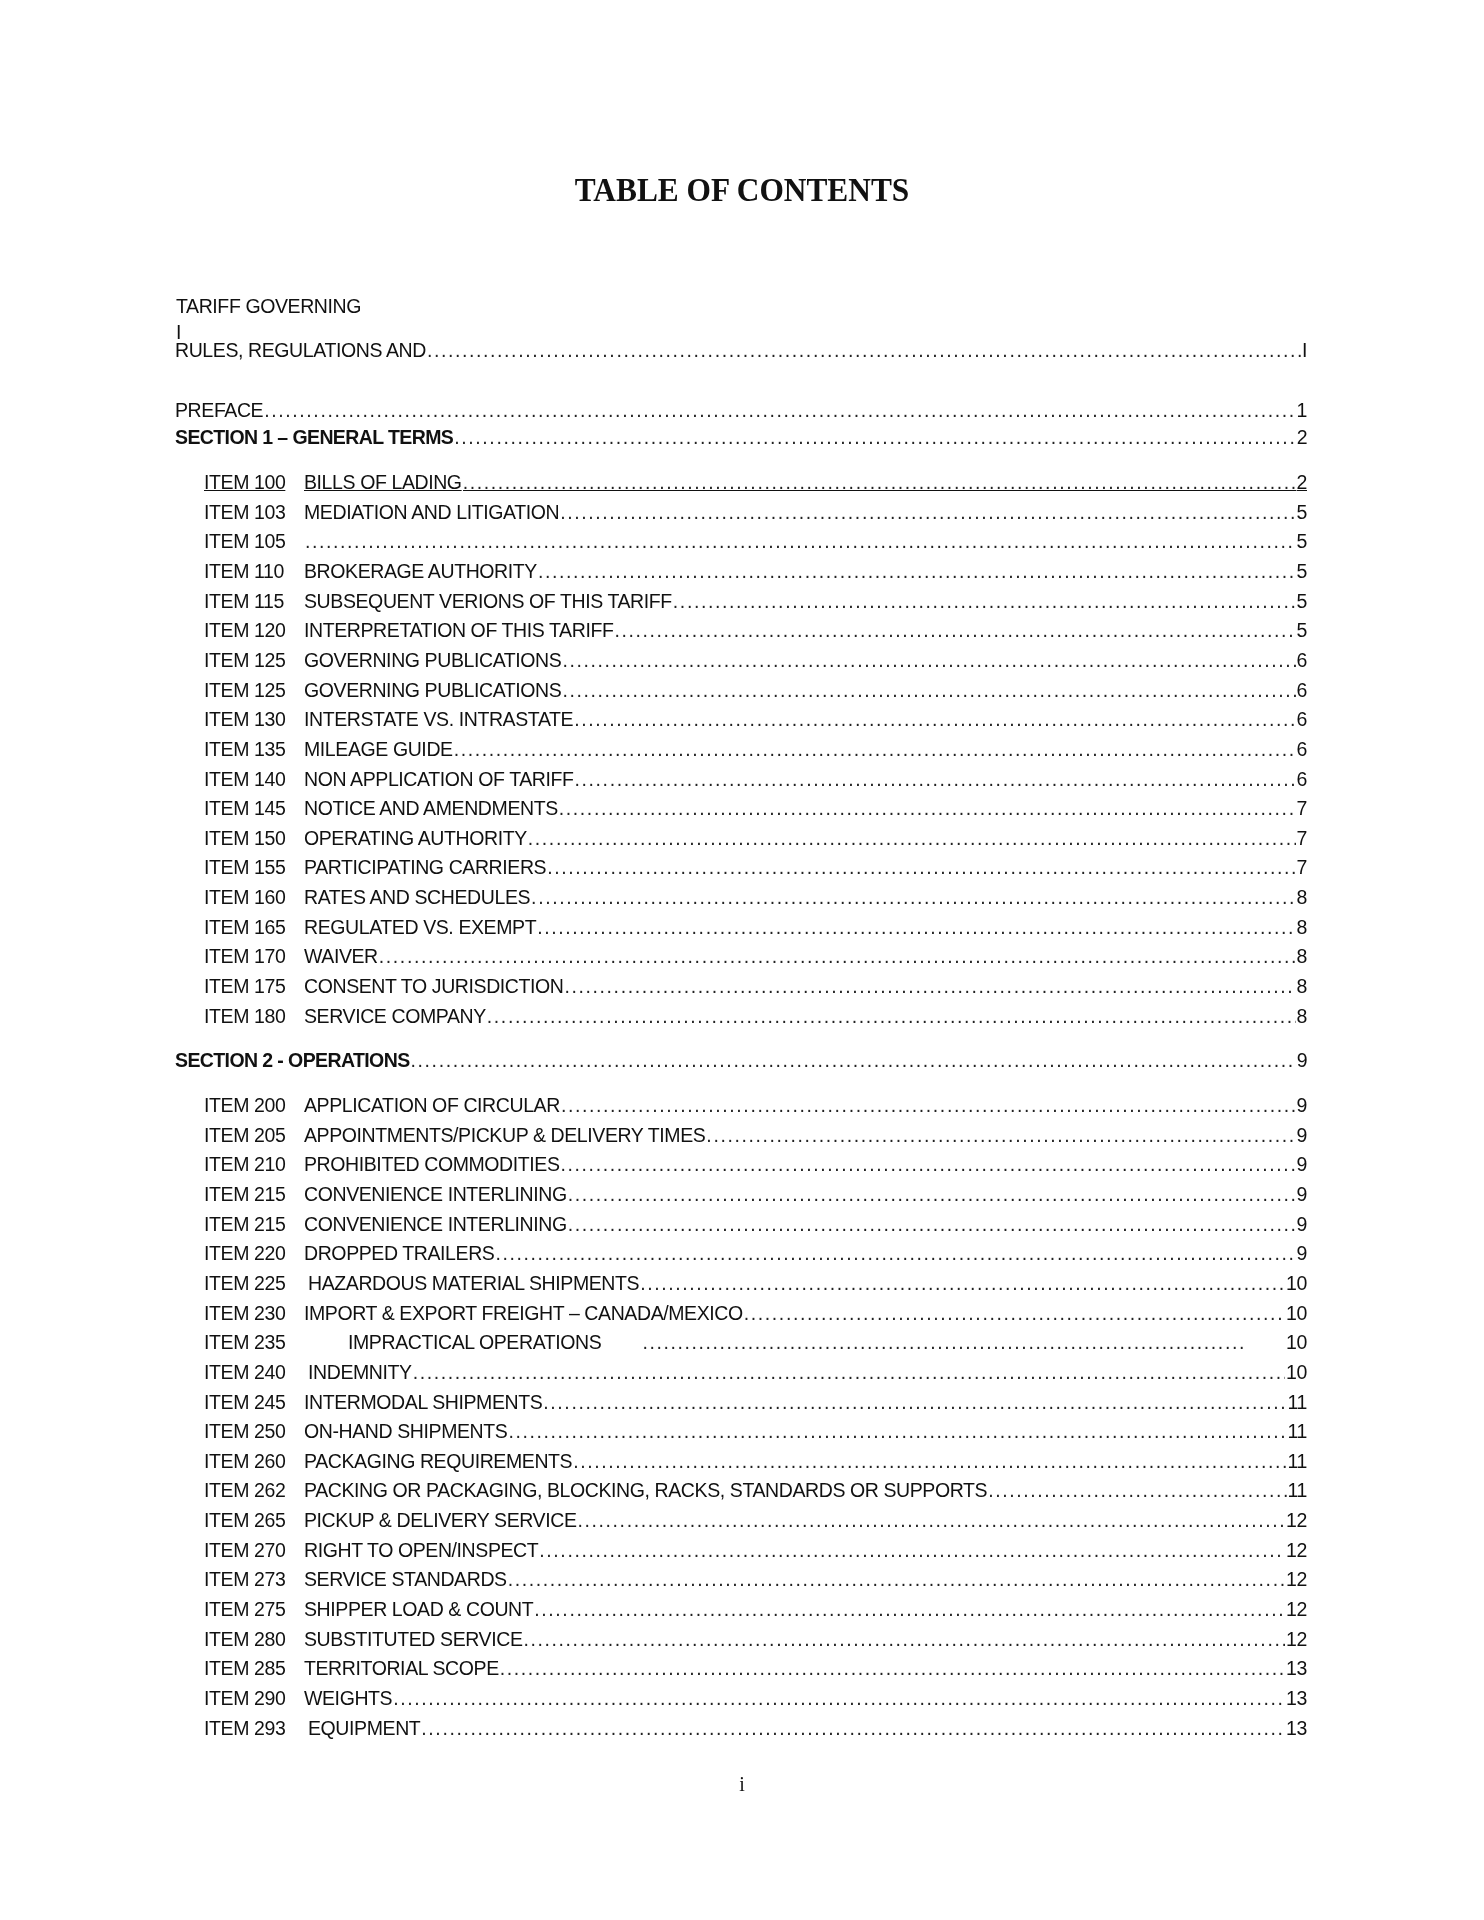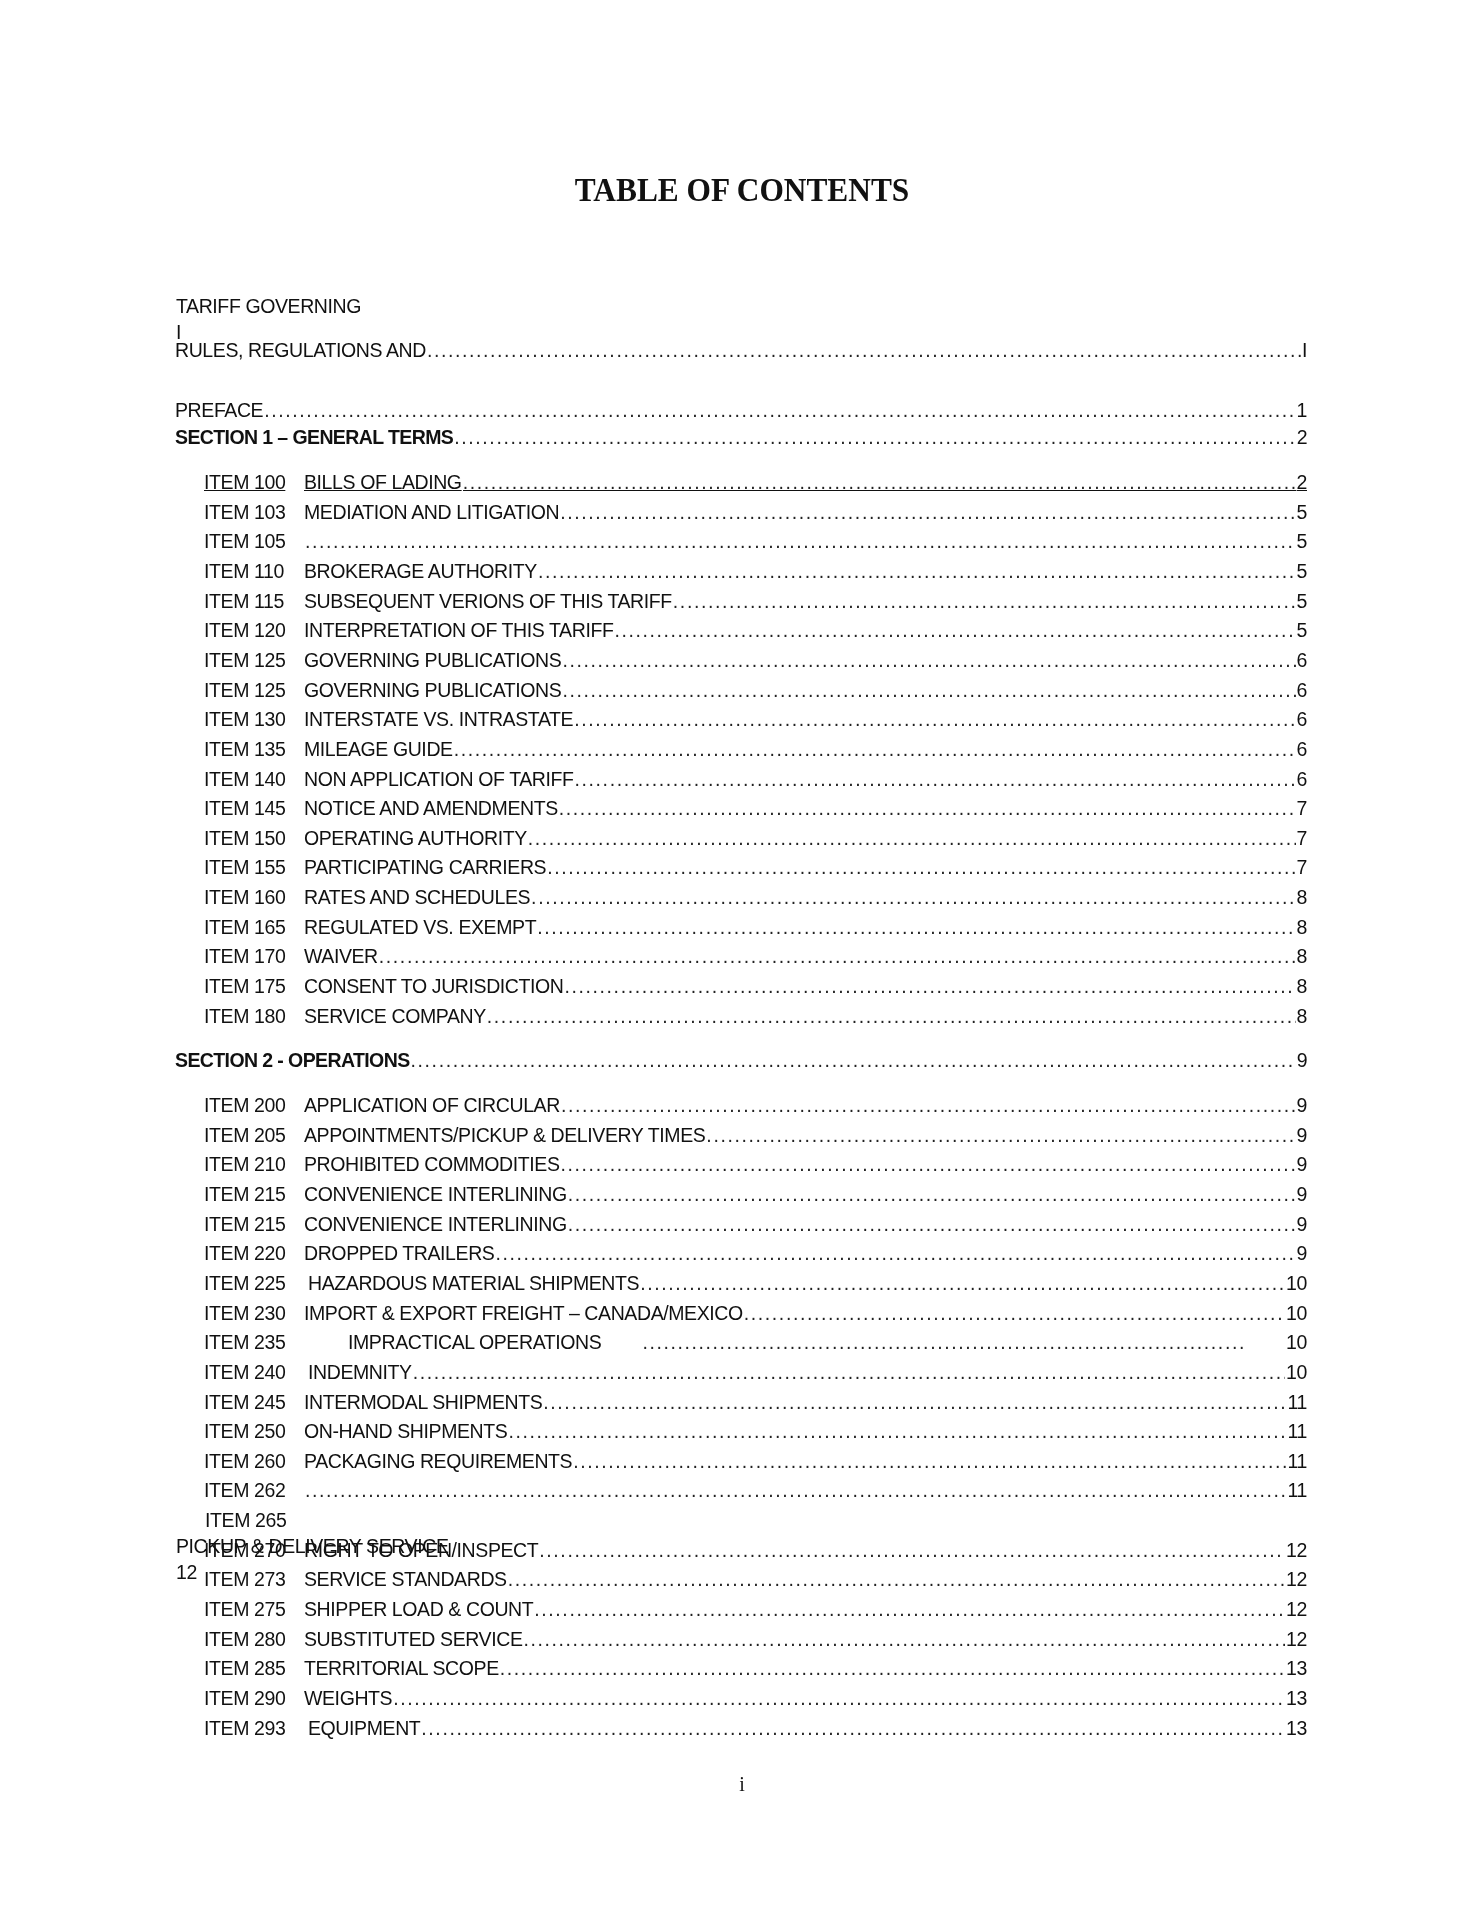--- a/index.html
+++ b/index.html
@@ -259,24 +259,25 @@
       <span class="page">11</span>
     </div>
     <div class="row" style="top: 1448px;">
       <span class="num">ITEM 260</span>
       <span class="label">PACKAGING REQUIREMENTS</span>
       <span class="leader"></span>
       <span class="page">11</span>
     </div>
     <div class="row" style="top: 1477px;">
       <span class="num">ITEM 262</span>
+      <span class="label">PACKING OR PACKAGING, BLOCKING, RACKS, STANDARDS OR SUPPORTS</span>
       <span class="leader"></span>
       <span class="page">11</span>
     </div>
-    <div class="row" style="top: 1507px; flex-direction: column;">
+    <div class="row" style="top: 1507px;">
       <span class="num">ITEM 265</span>
       <span class="label">PICKUP &amp; DELIVERY SERVICE</span>
       <span class="leader"></span>
       <span class="page">12</span>
     </div>
     <div class="row" style="top: 1537px;">
       <span class="num">ITEM 270</span>
       <span class="label">RIGHT TO OPEN/INSPECT</span>
       <span class="leader"></span>
       <span class="page">12</span>

